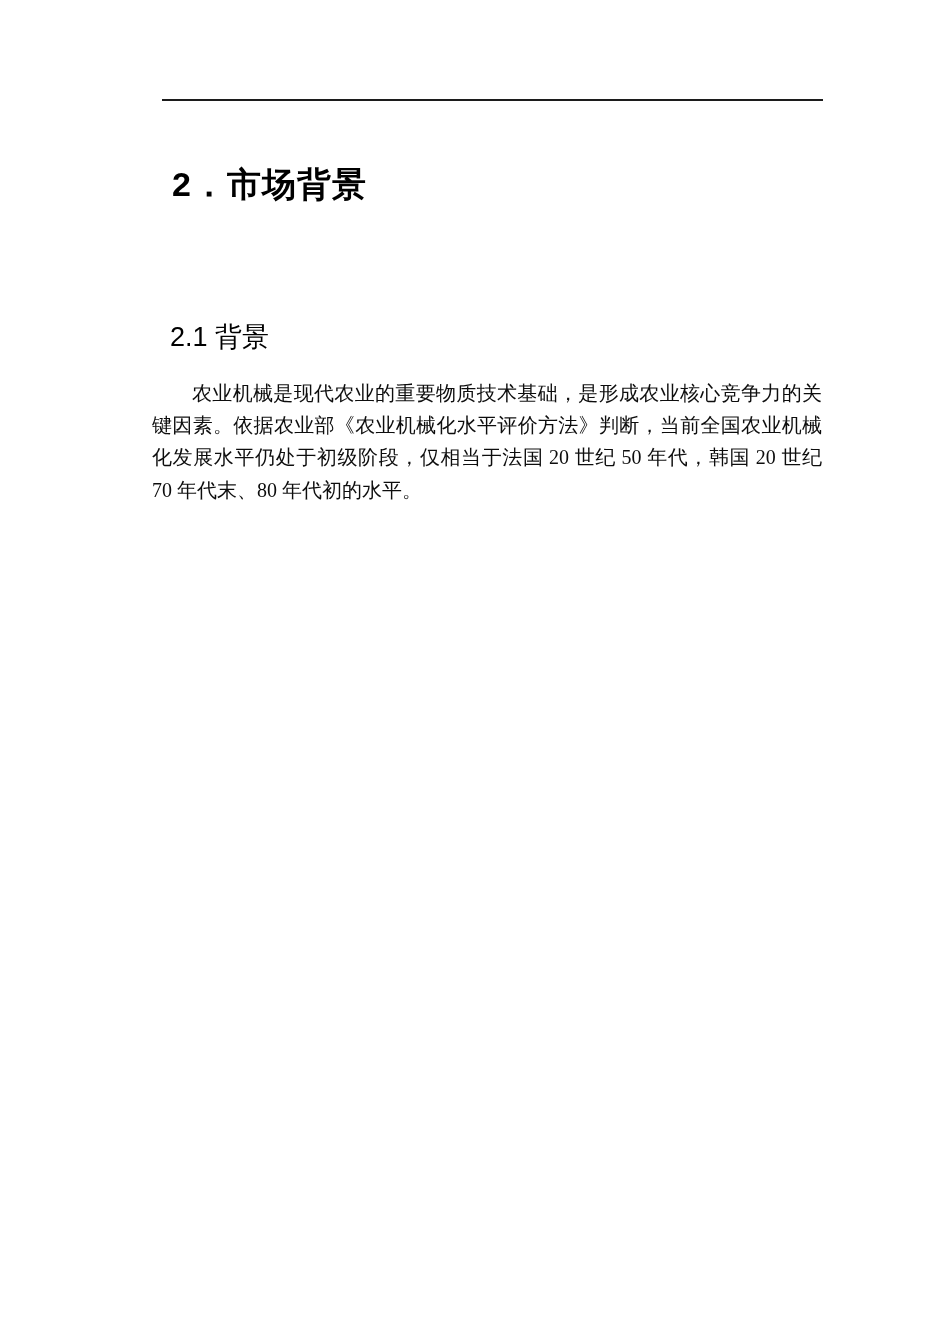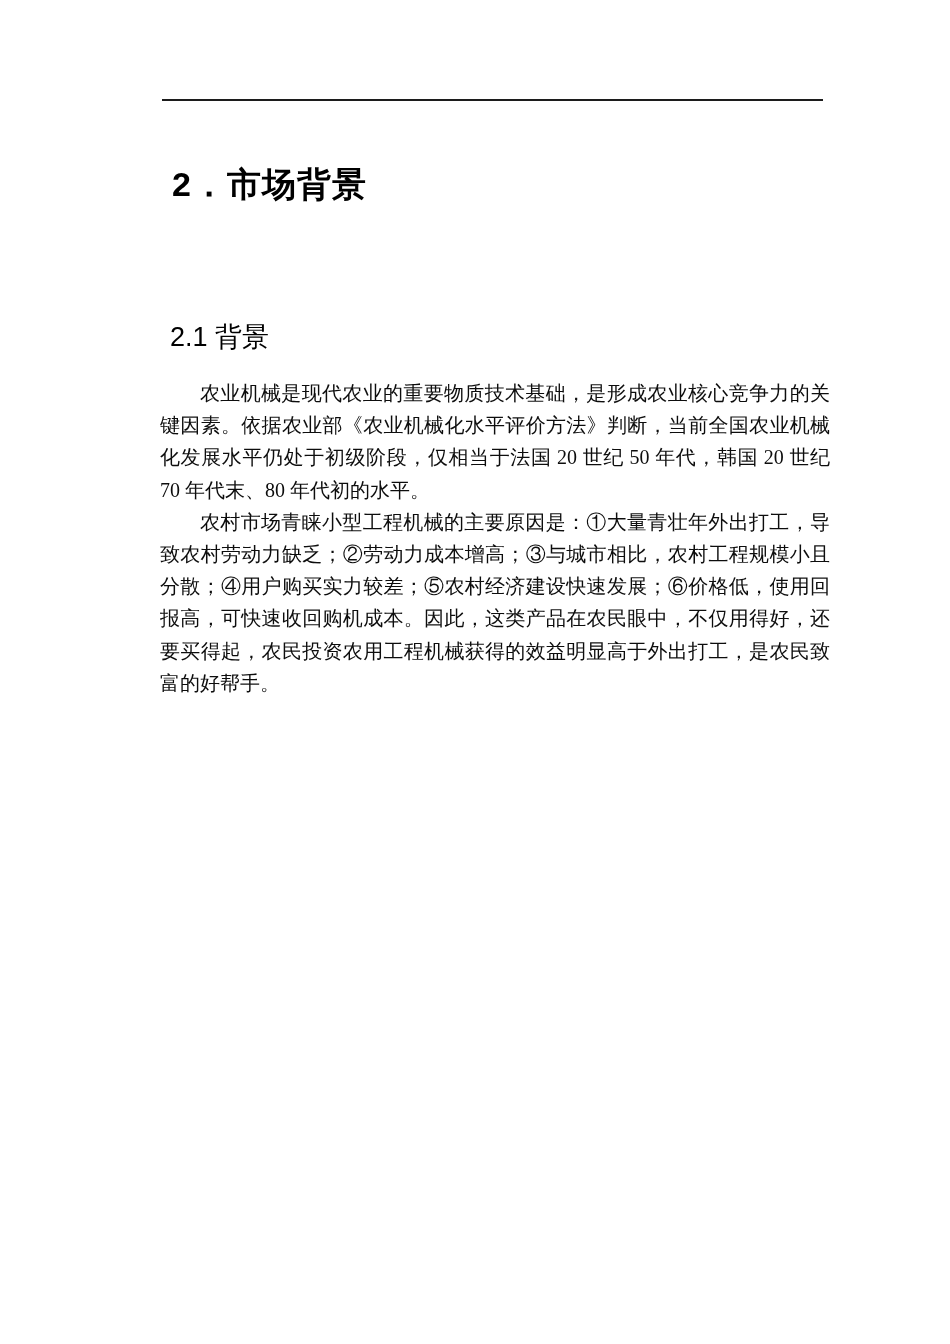--- a/index.html
+++ b/index.html
@@ -45,21 +45,21 @@
     top: 309px;
     margin: 12px;
     font-family: "Liberation Sans", "DejaVu Sans", sans-serif;
     font-size: 27px;
     font-weight: 500;
     line-height: 1.2;
     color: #000000;
   }
   .body-text {
     position: absolute;
-    left: 160px;
+    left: 152px;
     top: 377px;
     width: 670px;
     font-size: 20px;
     line-height: 32.2px;
     text-align: justify;
     text-justify: inter-ideograph;
   }
   .body-text p {
     margin: 0;
     padding: 0;
@@ -71,15 +71,14 @@
 
 <div class="page">
   <div class="header-rule"></div>
 
   <h1 class="heading">2．市场背景</h1>
 
   <h2 class="subheading">2.1 背景</h2>
 
   <div class="body-text">
     <p>农业机械是现代农业的重要物质技术基础，是形成农业核心竞争力的关键因素。依据农业部《农业机械化水平评价方法》判断，当前全国农业机械化发展水平仍处于初级阶段，仅相当于法国 20 世纪 50 年代，韩国 20 世纪 70 年代末、80 年代初的水平。</p>
-    <p>农村市场青睐小型工程机械的主要原因是：①大量青壮年外出打工，导致农村劳动力缺乏；②劳动力成本增高；③与城市相比，农村工程规模小且分散；④用户购买实力较差；⑤农村经济建设快速发展；⑥价格低，使用回报高，可快速收回购机成本。因此，这类产品在农民眼中，不仅用得好，还要买得起，农民投资农用工程机械获得的效益明显高于外出打工，是农民致富的好帮手。</p>
   </div>
 </div>
 
 </body></html>

